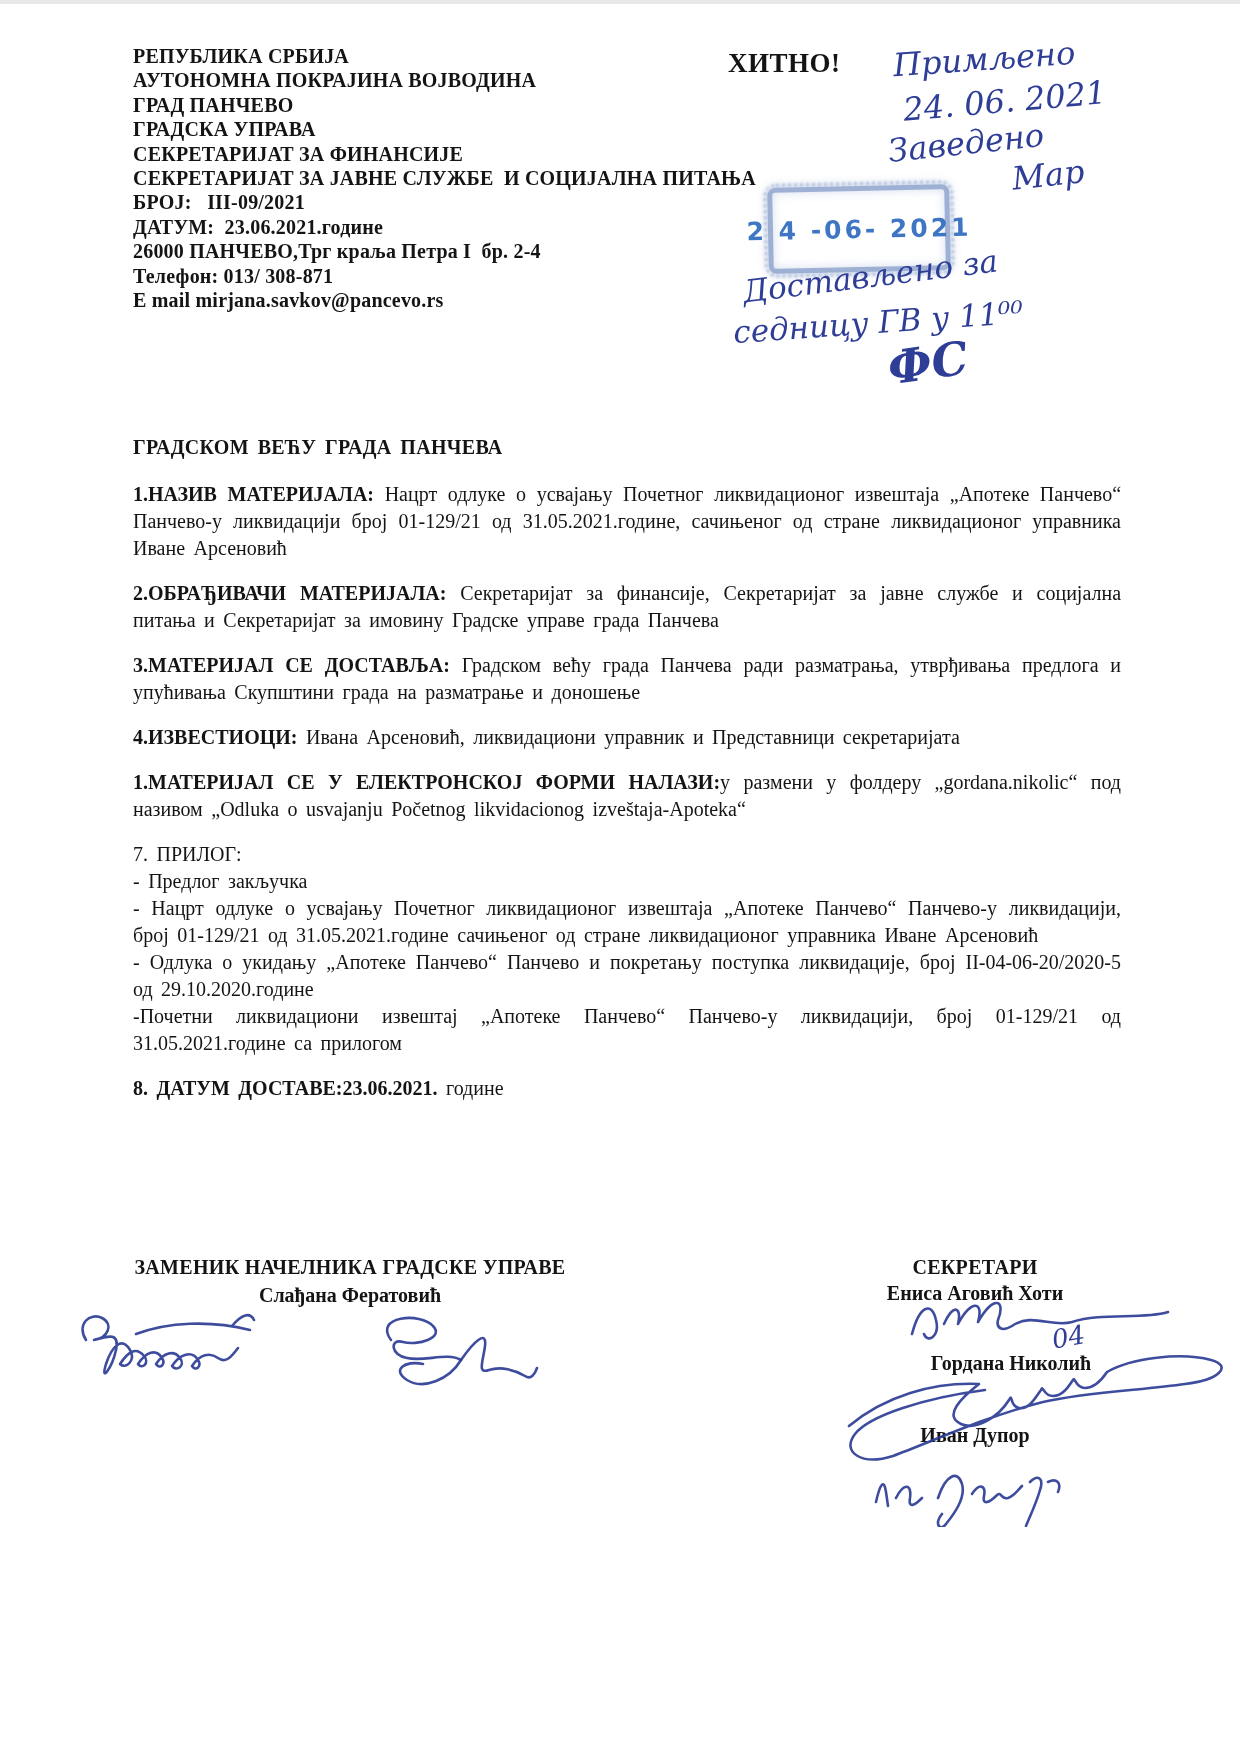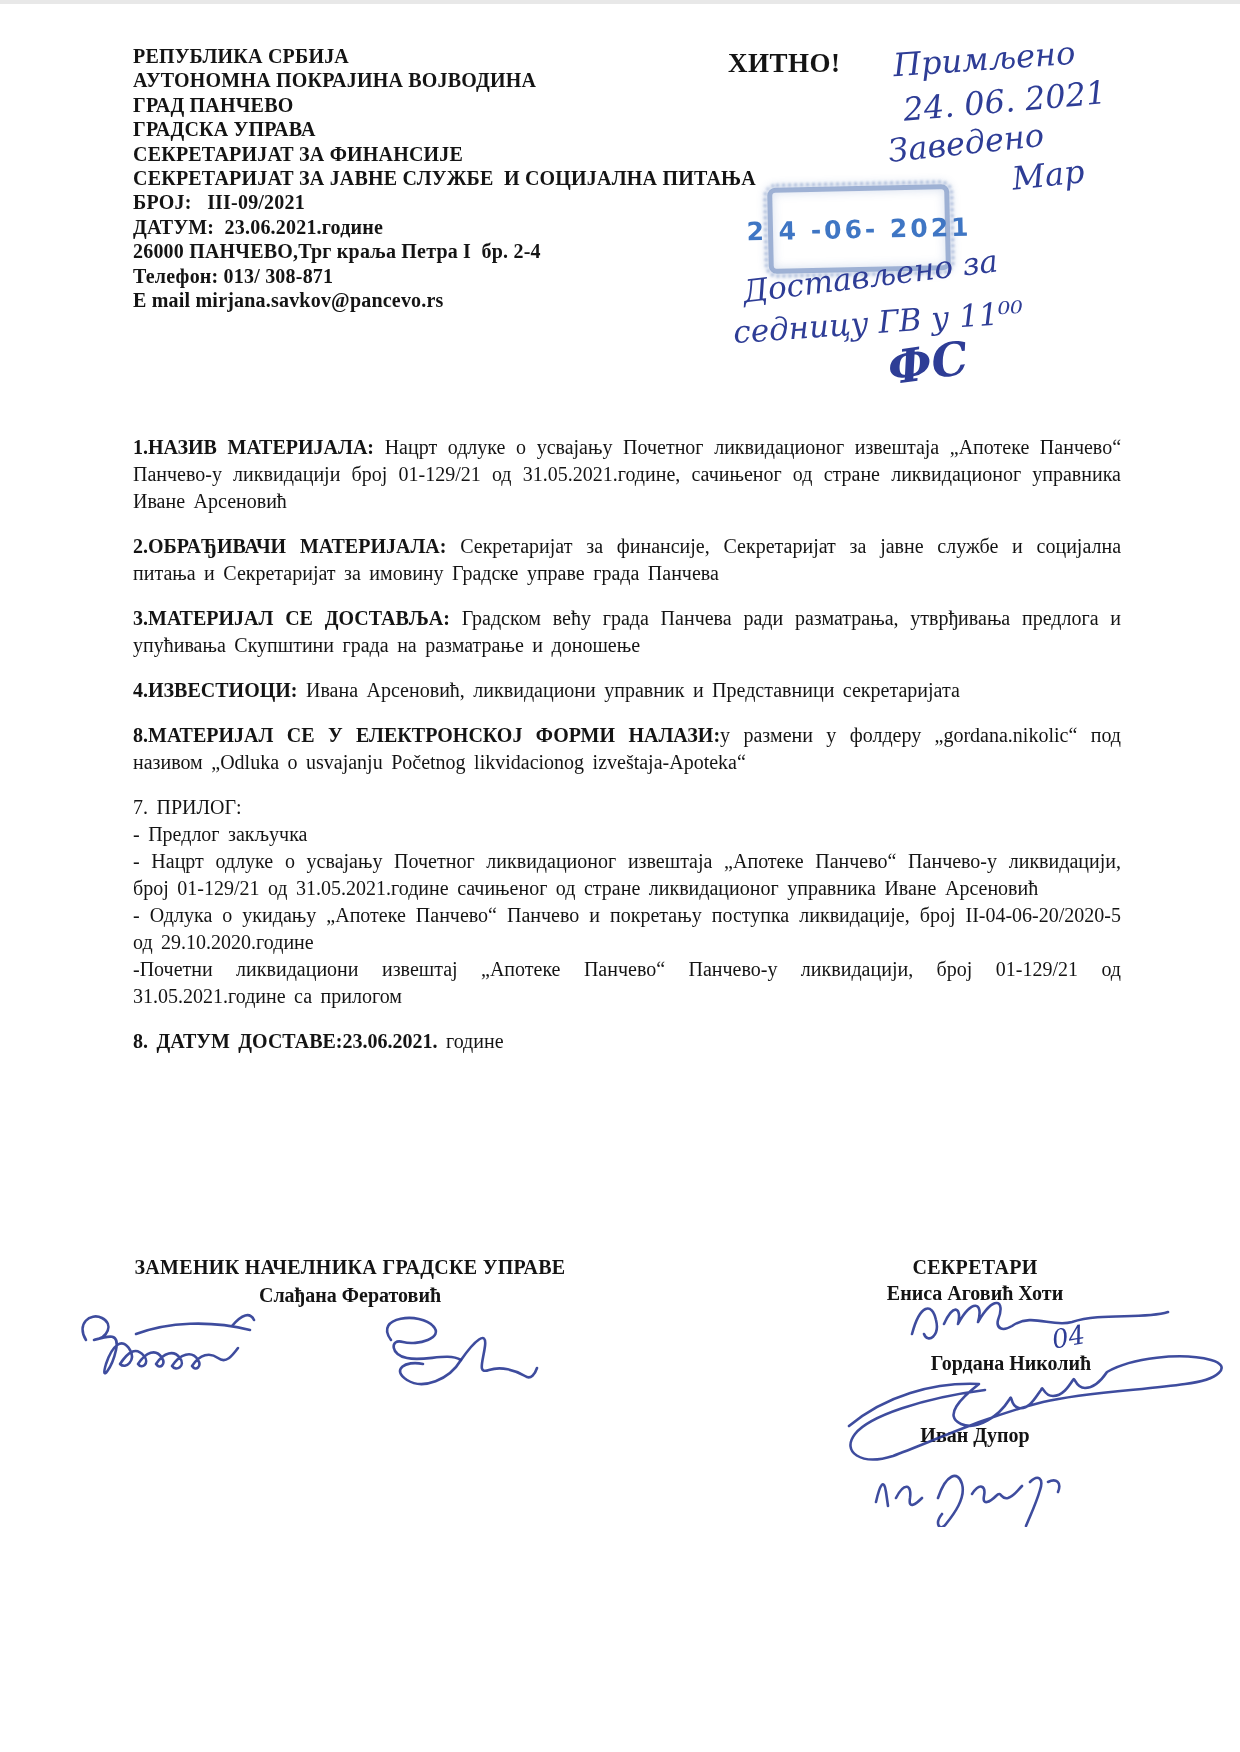--- a/index.html
+++ b/index.html
@@ -91,35 +91,36 @@
 
   <div class="stamp">
     <span>2 4 -06- 2021</span>
   </div>
 
   <div class="hw hw-d1">Достављено за</div>
   <div class="hw hw-d2">седницу ГВ у 11⁰⁰</div>
   <div class="hw hw-fs">ФС</div>
 
   <div class="bodytext">
+    <div class="recipient">ГРАДСКОМ ВЕЋУ ГРАДА ПАНЧЕВА</div>
 
     <p class="sec"><b>1.НАЗИВ МАТЕРИЈАЛА:</b>
       <span>Нацрт одлуке о усвајању Почетног ликвидационог извештаја „Апотеке Панчево“ Панчево-у ликвидацији број 01-129/21 од 31.05.2021.године, сачињеног од стране ликвидационог управника Иване Арсеновић</span></p>
 
     <p class="sec"><b>2.ОБРАЂИВАЧИ МАТЕРИЈАЛА:</b>
       <span>Секретаријат за финансије, Секретаријат за јавне службе и социјална питања  и Секретаријат за имовину Градске управе града Панчева</span></p>
 
     <p class="sec"><b>3.МАТЕРИЈАЛ СЕ ДОСТАВЉА:</b>
       <span>Градском већу града Панчева ради разматрања, утврђивања предлога и упућивања Скупштини града на разматрање и доношење</span></p>
 
     <p class="sec"><b>4.ИЗВЕСТИОЦИ:</b>
       <span>Ивана Арсеновић, ликвидациони управник и Представници секретаријата</span></p>
 
 
-    <p class="sec"><b>8.МАТЕРИЈАЛ СЕ У ЕЛЕКТРОНСКОЈ ФОРМИ НАЛАЗИ:</b><span>у  размени у фолдеру „gordana.nikolic“ под називом „Odluka o usvajanju Početnog likvidacionog izveštaja-Apoteka“</span></p>
+    <p class="sec"><b>1.МАТЕРИЈАЛ СЕ У ЕЛЕКТРОНСКОЈ ФОРМИ НАЛАЗИ:</b><span>у  размени у фолдеру „gordana.nikolic“ под називом „Odluka o usvajanju Početnog likvidacionog izveštaja-Apoteka“</span></p>
 
     <div class="att">
       <div class="att-heading">7. ПРИЛОГ:</div>
       <div>- Предлог закључка</div>
       <div>- Нацрт одлуке о усвајању Почетног ликвидационог извештаја „Апотеке Панчево“ Панчево-у ликвидацији, број 01-129/21 од 31.05.2021.године  сачињеног од стране ликвидационог управника Иване Арсеновић</div>
       <div>- Одлука о укидању „Апотеке Панчево“ Панчево и покретању поступка ликвидације, број II-04-06-20/2020-5 од 29.10.2020.године</div>
       <div>-Почетни ликвидациони извештај „Апотеке Панчево“ Панчево-у ликвидацији, број 01-129/21 од 31.05.2021.године са прилогом</div>
     </div>
 
     <p class="delivery"><b>8. ДАТУМ ДОСТАВЕ:23.06.2021.</b><span> године</span></p>

